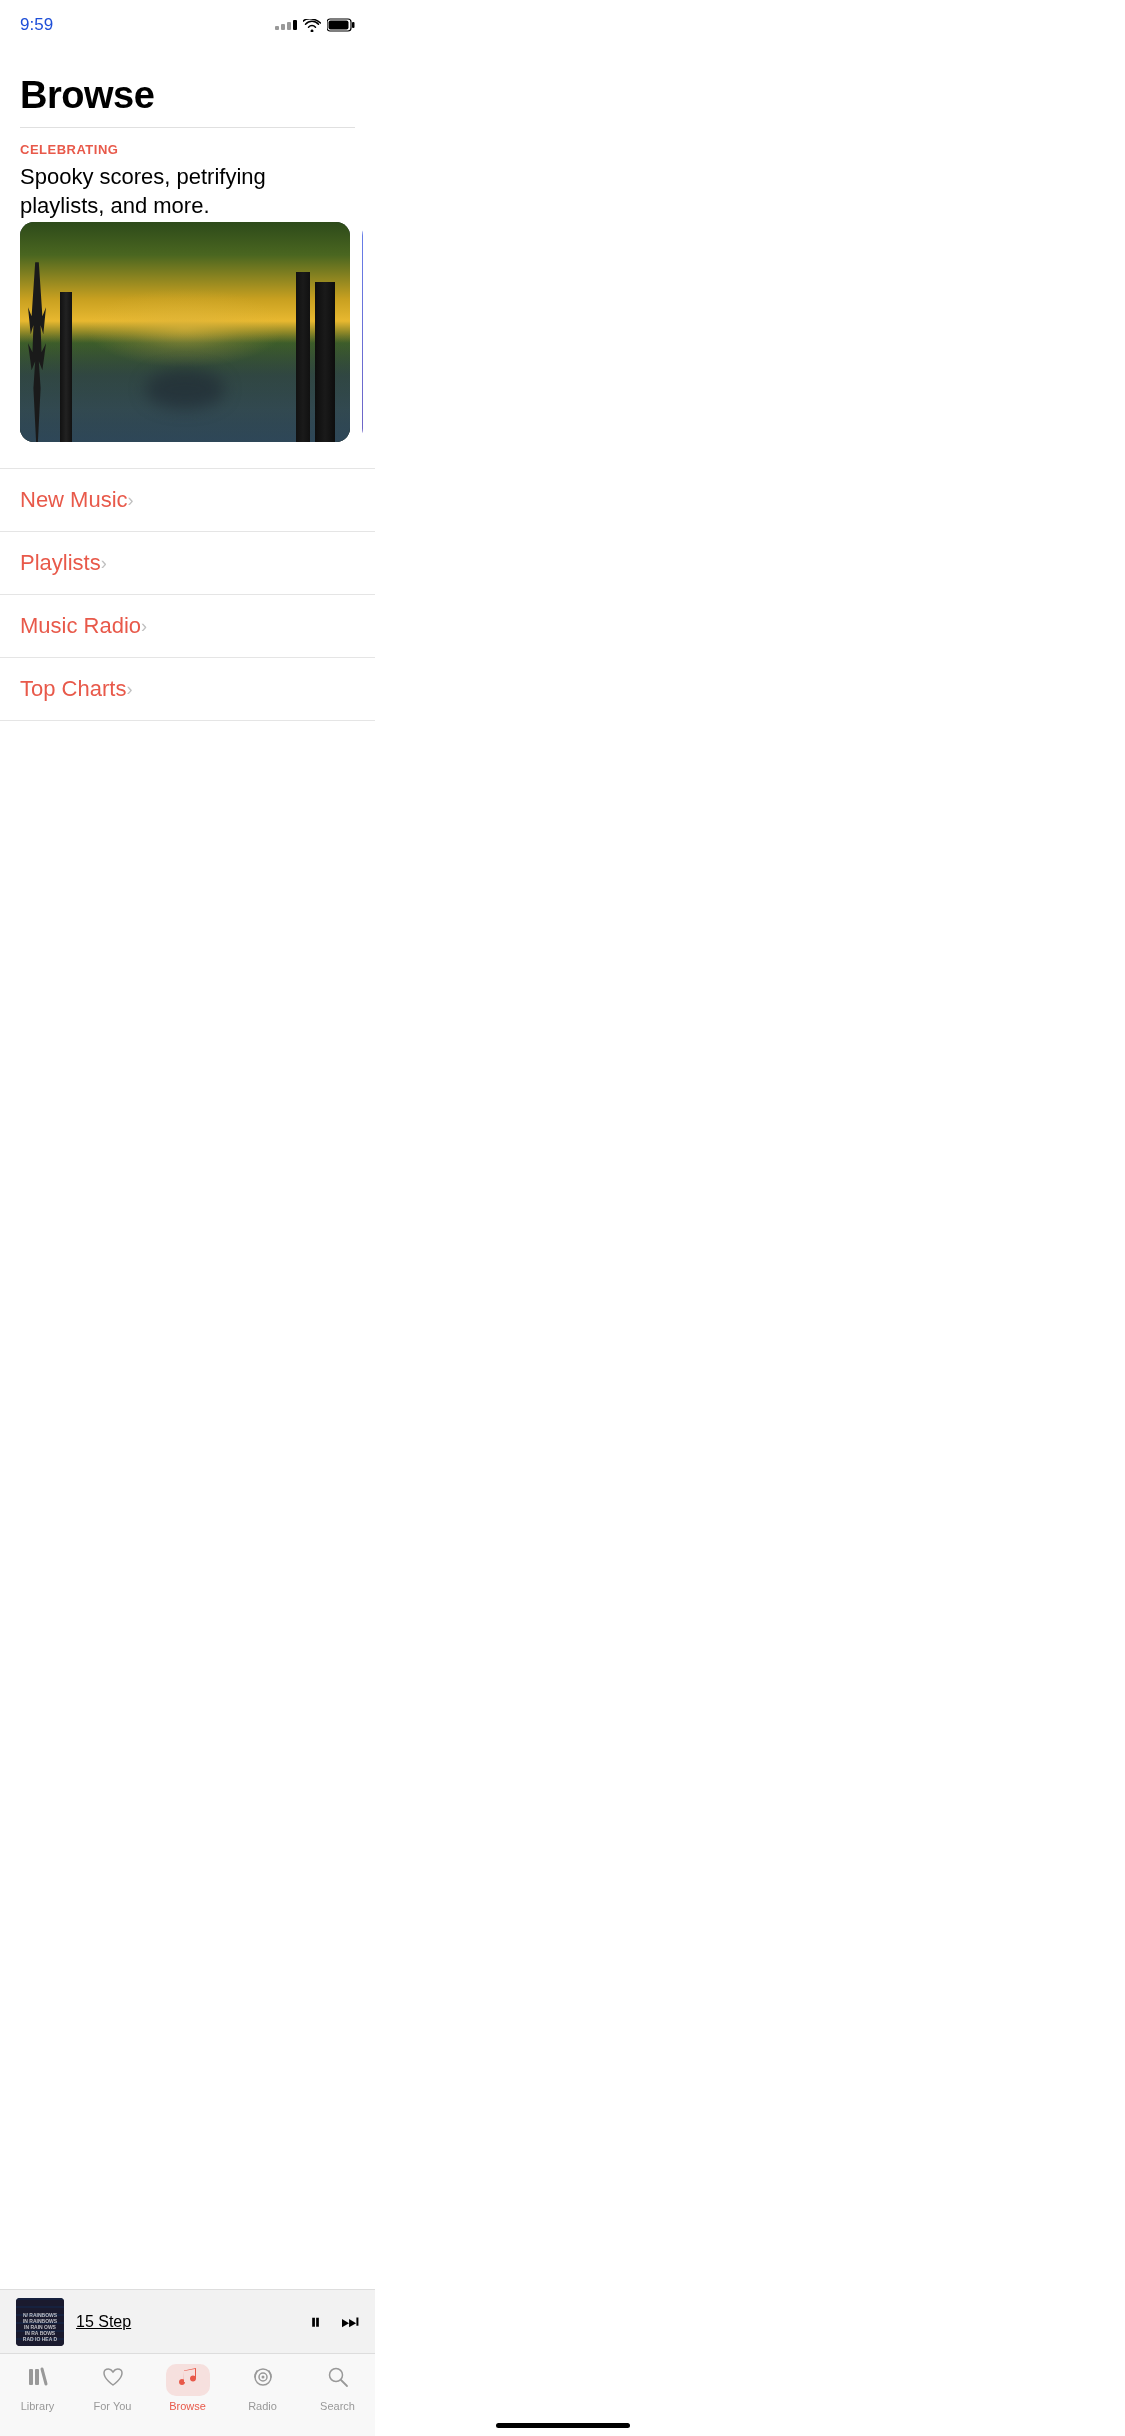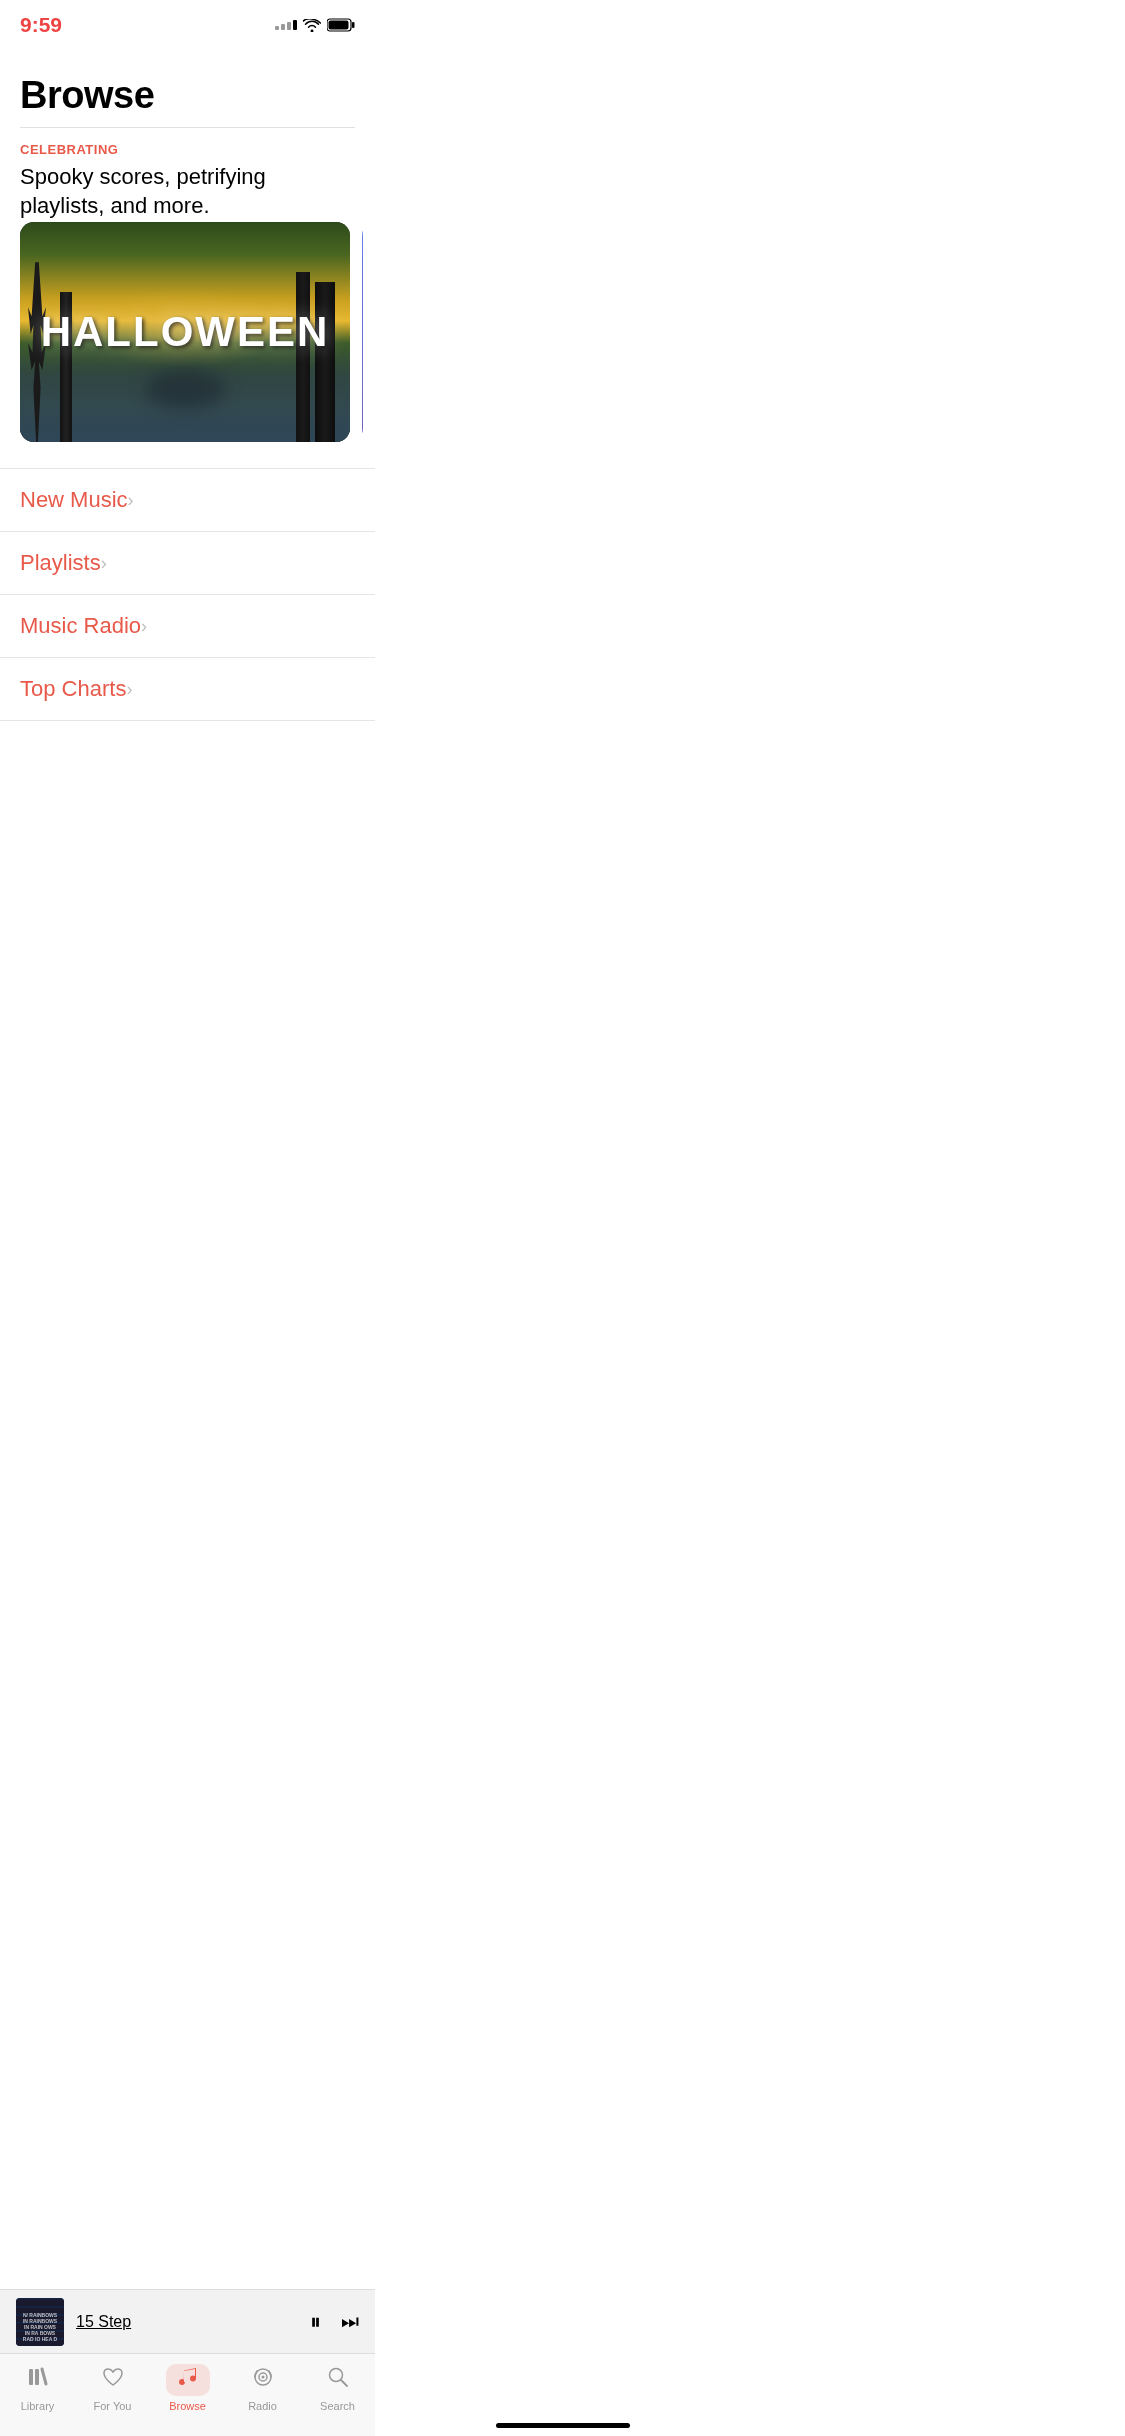--- a/index.html
+++ b/index.html
@@ -15,23 +15,23 @@
 
     
     .status-bar {
       display: flex;
       justify-content: space-between;
       align-items: center;
       padding: 14px 20px 8px;
       height: 44px;
     }
     .status-time {
-      font-size: 21px;
-      font-weight: 700;
-      color: #ef4444;
+      font-size: 17px;
+      font-weight: 400;
+      color: #1d4ed8;
     }
     .status-icons {
       display: flex;
       align-items: center;
       gap: 6px;
     }
     .signal-dots {
       display: flex;
       gap: 2px;
       align-items: flex-end;
@@ -398,21 +398,20 @@
 
       <div class="featured-card">
         <div class="halloween-bg">
           <div class="halloween-glow"></div>
           <div class="halloween-fog"></div>
           <div class="halloween-tree halloween-tree-1"></div>
           <div class="halloween-tree halloween-tree-2"></div>
           <div class="halloween-tree halloween-tree-3"></div>
           <div class="halloween-tree halloween-tree-4"></div>
           <div class="halloween-shadow"></div>
-          <div class="halloween-text">HALLOWEEN</div>
         </div>
       </div>
 
       <div class="featured-card-next">
         
         
       </div>
     </div>
   </div>
 

